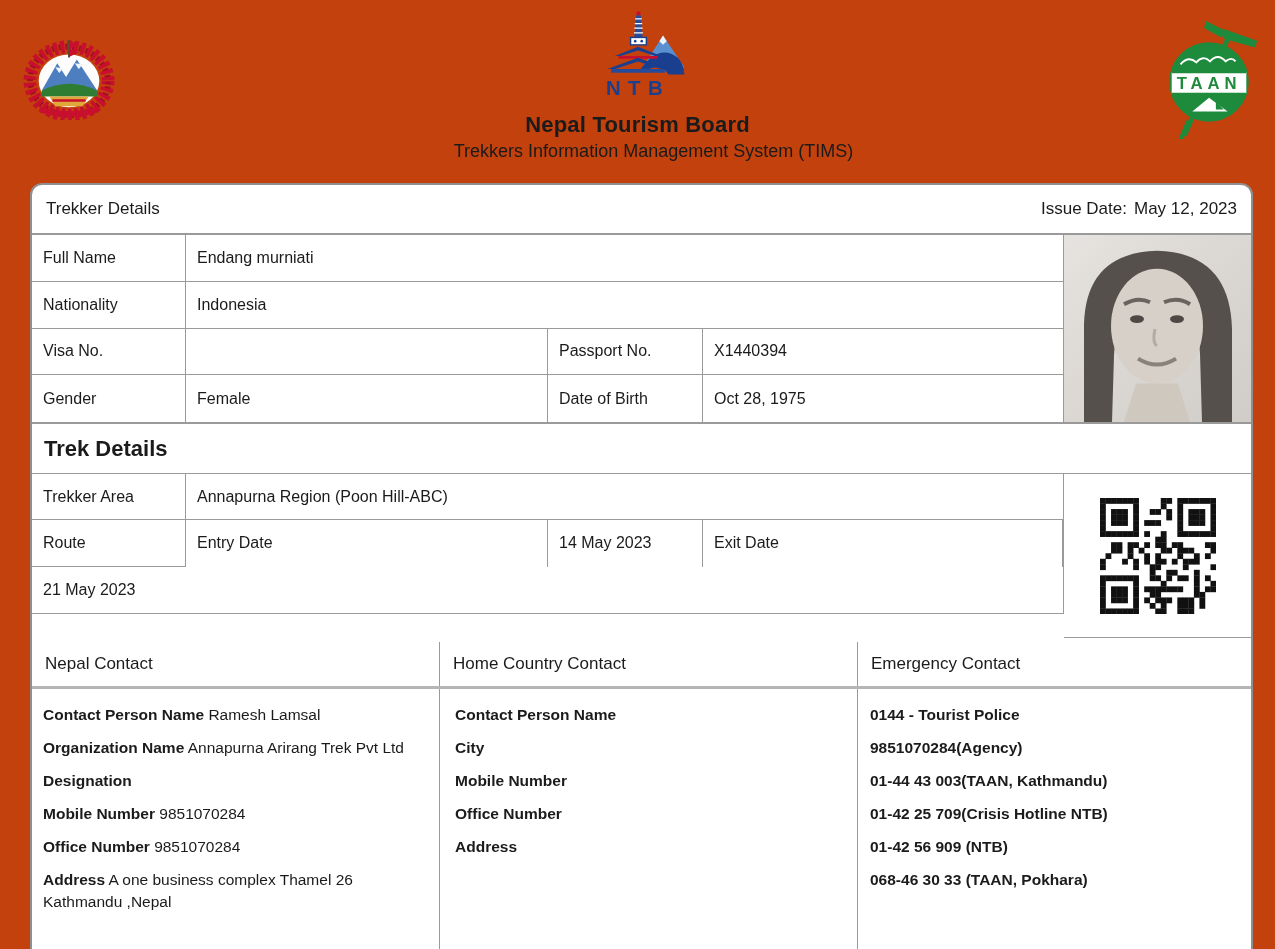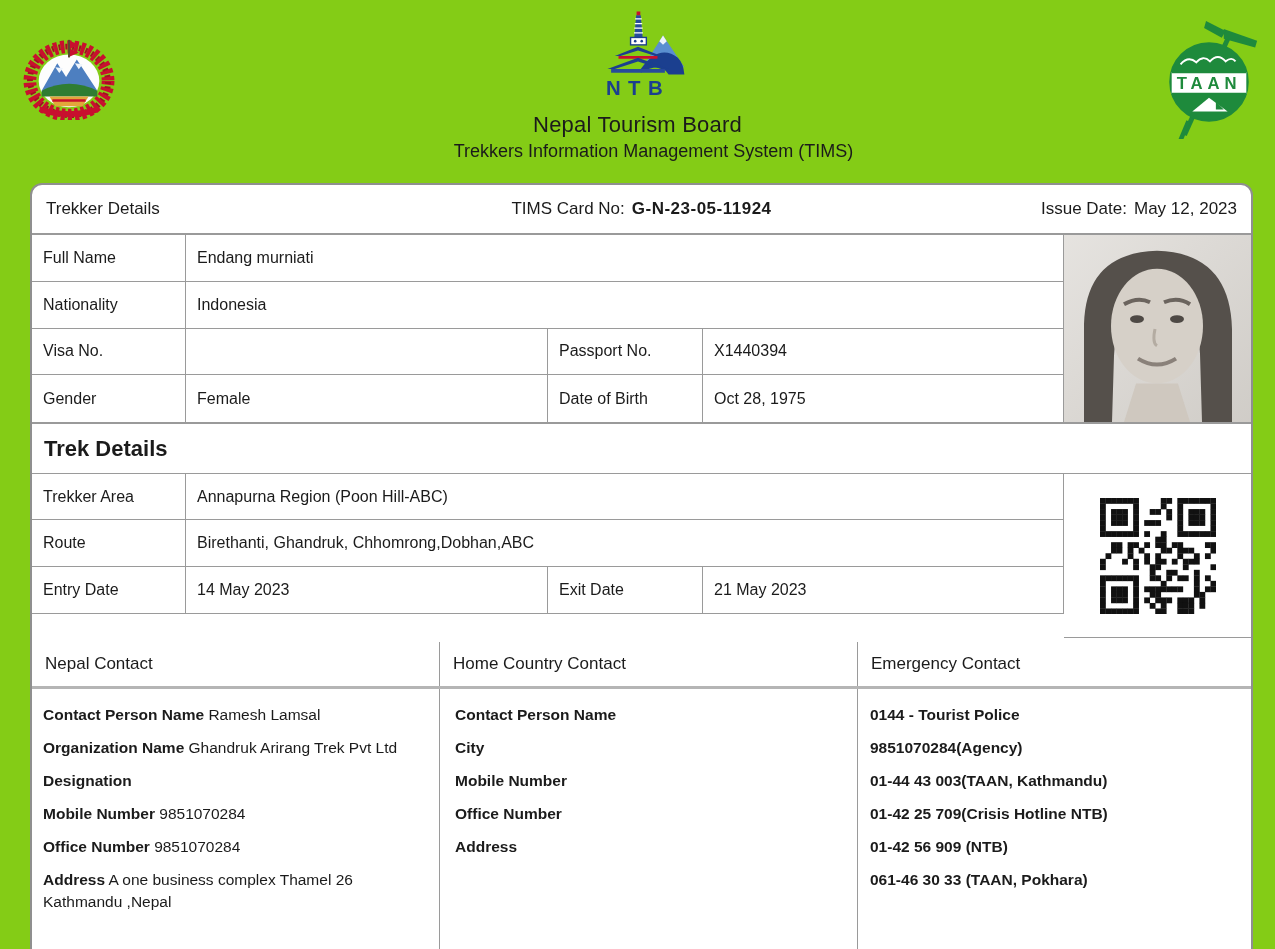--- a/index.html
+++ b/index.html
@@ -1,30 +1,30 @@
 <!DOCTYPE html>
 <html><head>
 <meta charset="utf-8">
 <style>
   * { box-sizing: border-box; margin: 0; padding: 0; }
   html,body { background:#fff; }
   .page {
     position: relative;
     width: 1275px; height: 949px;
-    background: #84cc16;
+    background: #c2410c;
     overflow: hidden;
     font-family: "Liberation Sans", sans-serif;
     color: #1b1b1b;
   }
   
   .emblem { position:absolute; left:20px; top:34px; }
   .taan   { position:absolute; left:1155px; top:14px; }
   .center-head { position:absolute; left:0; right:0; top:6px; text-align:center; }
   .center-head svg { display:block; margin:0 auto; }
-  .page-title { font-size:22px; font-weight:400; letter-spacing:.2px; margin-top:6px; }
+  .page-title { font-size:22px; font-weight:700; letter-spacing:.2px; margin-top:6px; }
   .page-subtitle { font-size:18px; font-weight:400; margin-top:3px;padding-left:32px; }
 
   
   .card {
     position:absolute; left:30px; top:183px;
     width:1223px; height:800px;
     border:2px solid #8f8f8f; border-radius:12px;
     background:#fff;
   }
 
@@ -155,23 +155,20 @@
       <path d="M17,58 h76 M17,80 h76" stroke="#1e8a3c" stroke-width="2"></path>
       <text x="55" y="75" text-anchor="middle" font-family="Liberation Sans, sans-serif" font-size="17" font-weight="bold" fill="#1e8a3c" letter-spacing="5">TAAN</text>
       <path d="M32,107 L24,126 L29,126 L36,109 Z" fill="#1e8a3c"></path>
     </svg>
   </div>
 
   <div class="card">
 
     <div class="card-header">
       <div class="ch-left">Trekker Details</div>
-      <div class="ch-center">
-        <span>TIMS Card No:</span><span class="num">G-N-23-05-11924</span>
-      </div>
       <div class="ch-right">
         <span>Issue Date:</span><span class="dt">May 12, 2023</span>
       </div>
     </div>
 
     <div class="trekker-section">
       <div class="t-table">
         <div class="cell lbl br bb">Full Name</div>
         <div class="cell val bb span3">Endang murniati</div>
 
@@ -212,21 +209,20 @@
     </div>
 
     <div class="trek-title">Trek Details</div>
 
     <div class="trek-section">
       <div class="trek-table">
         <div class="cell lbl br bb">Trekker Area</div>
         <div class="cell val bb span3">Annapurna Region (Poon Hill-ABC)</div>
 
         <div class="cell lbl br bb">Route</div>
-        <div class="cell val bb span3">Birethanti, Ghandruk, Chhomrong,Dobhan,ABC</div>
 
         <div class="cell lbl br">Entry Date</div>
         <div class="cell val br">14 May 2023</div>
         <div class="cell lbl br">Exit Date</div>
         <div class="cell val">21 May 2023</div>
       </div>
       <div class="qr-cell">
           <svg width="116" height="116">
             <rect x="0" y="0" width="5.8238095238095235" height="5.8238095238095235" fill="#111"></rect>
             <rect x="5.523809523809524" y="0" width="5.8238095238095235" height="5.8238095238095235" fill="#111"></rect>
@@ -438,37 +434,37 @@
 
     <div class="contacts-header">
       <div class="c-col1">Nepal Contact</div>
       <div class="c-col2">Home Country Contact</div>
       <div class="c-col3">Emergency Contact</div>
     </div>
 
     <div class="contacts-body">
       <div class="c-col1">
         <p><strong>Contact Person Name</strong> <span>Ramesh Lamsal</span></p>
-        <p><strong>Organization Name</strong> <span>Ghandruk Arirang Trek Pvt Ltd</span></p>
+        <p><strong>Organization Name</strong> <span>Annapurna Arirang Trek Pvt Ltd</span></p>
         <p><strong>Designation</strong> <span></span></p>
         <p><strong>Mobile Number</strong> <span>9851070284</span></p>
         <p><strong>Office Number</strong> <span>9851070284</span></p>
         <p><strong>Address</strong> <span>A one business complex Thamel 26 Kathmandu ,Nepal</span></p>
       </div>
       <div class="c-col2">
         <p><strong>Contact Person Name</strong> <span></span></p>
         <p><strong>City</strong> <span></span></p>
         <p><strong>Mobile Number</strong> <span></span></p>
         <p><strong>Office Number</strong> <span></span></p>
         <p><strong>Address</strong> <span></span></p>
       </div>
       <div class="c-col3 emg">
         <p>0144 - Tourist Police</p>
         <p>9851070284(Agency)</p>
         <p>01-44 43 003(TAAN, Kathmandu)</p>
         <p>01-42 25 709(Crisis Hotline NTB)</p>
         <p>01-42 56 909 (NTB)</p>
-        <p>061-46 30 33 (TAAN, Pokhara)</p>
+        <p>068-46 30 33 (TAAN, Pokhara)</p>
       </div>
     </div>
 
   </div>
 </div>
 
 </body></html>

